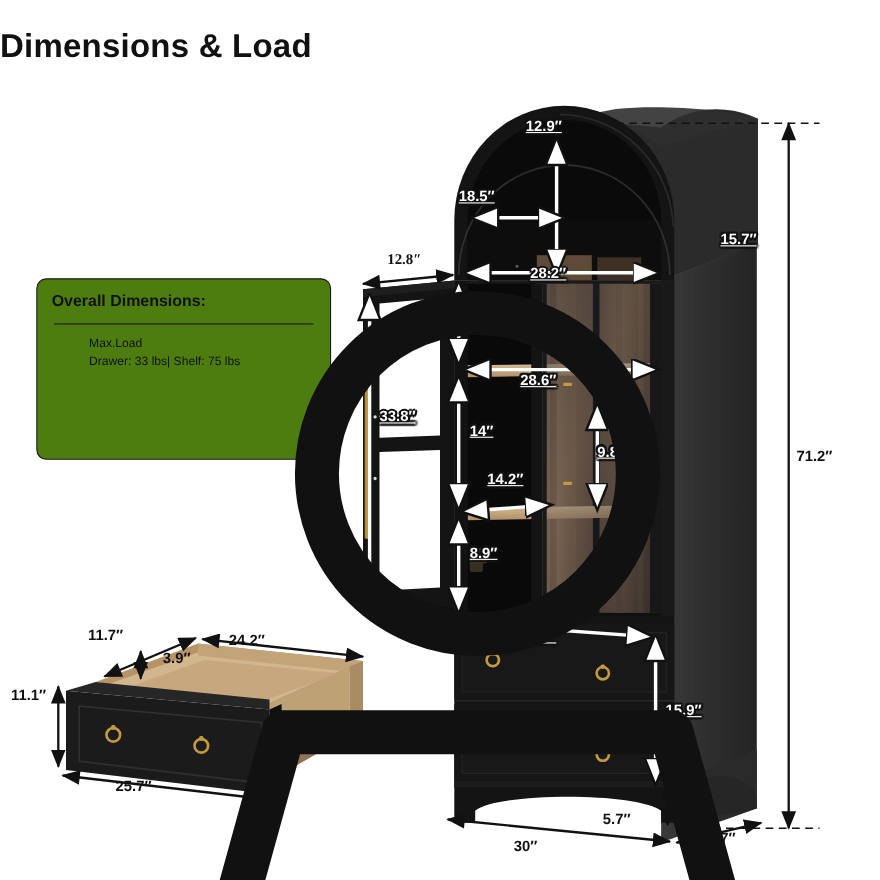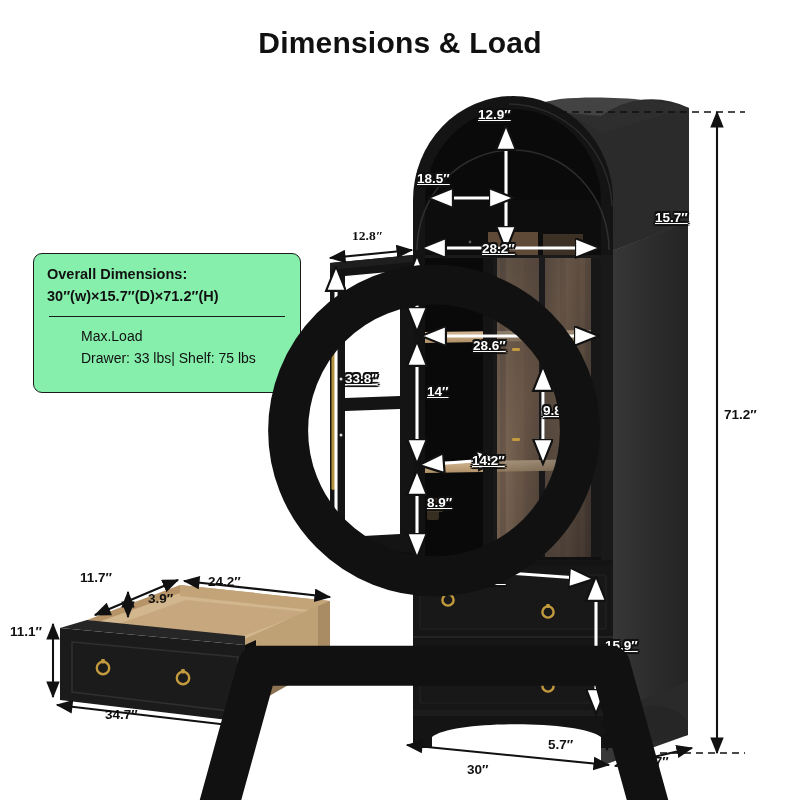--- a/index.html
+++ b/index.html
@@ -9,37 +9,37 @@
     background:#ffffff;
     font-family:"Liberation Sans", sans-serif;
     position:relative;
     overflow:hidden;
   }
   #stage { position:absolute; inset:0; }
 
   
   #page-title {
     position:absolute; left:0; top:26px; width:800px;
-    text-align:center;
+    text-align:left;
     font-size:30px; font-weight:bold; color:#111;
     letter-spacing:0.2px;
   }
 
   
   #info-box {
-    position:absolute; left:33px; top:253px; width:268px; height:140px;
-    border:1.6px solid #1b1b1b; border-radius:9px; background:#86efac;
+    position:absolute; left:33px; top:253px; width:268px; height:165px;
+    border:1.6px solid #1b1b1b; border-radius:9px; background:#4d7c0f;
     padding:11px 13px 0 13px;
   }
   #info-title { font-size:14.5px; font-weight:bold; color:#111; line-height:1.35; }
   #info-dims  { font-size:14.5px; font-weight:bold; color:#111; line-height:1.45; margin-top:1px; }
   #info-rule  { height:1.4px; background:#1b1b1b; margin:9px 2px 0 2px; }
   #load-row { display:flex; align-items:flex-start; margin-top:8px; }
   #load-icon { width:34px; flex:0 0 34px; padding-left:3px; }
-  #load-text { font-size:14px; color:#111; line-height:1.55; padding-top:1px; }
+  #load-text { font-size:11px; color:#111; line-height:1.55; padding-top:1px; }
   #load-text .l2 { white-space:nowrap; }
 
   
   .dim {
     position:absolute; white-space:nowrap;
     font-weight:bold; color:#111;
     font-size:13.5px; line-height:1;
   }
   .dim.onwhite { color:#111; }
   .dim.white {
@@ -319,39 +319,38 @@
 
   <div class="dim white" style="left:478px; top:108px;">12.9″</div>
   <div class="dim white" style="left:417px; top:172px;">18.5″</div>
   <div class="dim white" style="left:655px; top:211px;">15.7″</div>
   <div class="dim white" style="left:482px; top:242px;">28.2″</div>
   <div class="dim onwhite" style="left:352px; top:229px;font-family:Liberation Serif, serif;">12.8″</div>
   <div class="dim white" style="left:345px; top:372px;">33.8″</div>
   <div class="dim white" style="left:427px; top:280px;">8.9″</div>
   <div class="dim white" style="left:473px; top:339px;">28.6″</div>
   <div class="dim white" style="left:427px; top:385px;">14″</div>
-  <div class="dim white" style="left:443px; top:454px;margin-left:29px;">14.2″</div>
+  <div class="dim white" style="left:443px; top:429px;">14.2″</div>
   <div class="dim white" style="left:543px; top:404px;">9.8″</div>
   <div class="dim white" style="left:427px; top:496px;">8.9″</div>
   <div class="dim white" style="left:473px; top:572px;">28.6″</div>
   <div class="dim white" style="left:605px; top:639px;">15.9″</div>
   <div class="dim onwhite" style="left:724px; top:408px;">71.2″</div>
   <div class="dim onwhite" style="left:548px; top:738px;">5.7″</div>
   <div class="dim onwhite" style="left:467px; top:763px;">30″</div>
   <div class="dim onwhite" style="left:636px; top:755px;">15.7″</div>
 
   <div class="dim onwhite" style="left:80px; top:571px;">11.7″</div>
   <div class="dim onwhite" style="left:148px; top:592px;">3.9″</div>
   <div class="dim onwhite" style="left:208px; top:575px;">24.2″</div>
   <div class="dim onwhite" style="left:10px; top:625px;">11.1″</div>
-  <div class="dim onwhite" style="left:105px; top:708px;">34.7″</div>
+  <div class="dim onwhite" style="left:105px; top:708px;">25.7″</div>
 
   <div id="info-box">
     <div id="info-title">Overall Dimensions:</div>
-    <div id="info-dims">30″(w)×15.7″(D)×71.2″(H)</div>
     <div id="info-rule"></div>
     <div id="load-row">
       <div id="load-icon">
         <svg viewBox="0 0 30 34" width="28" height="32" aria-hidden="true">
           <circle cx="15" cy="7.5" r="6.2" fill="none" stroke="#111" stroke-width="1.7"></circle>
           <path d="M7.5,17.5 L22.5,17.5 L26.5,32 L3.5,32 Z" fill="none" stroke="#111" stroke-width="1.7" stroke-linejoin="round"></path>
         </svg>
       </div>
       <div id="load-text">
         <div class="l1">Max.Load</div>

